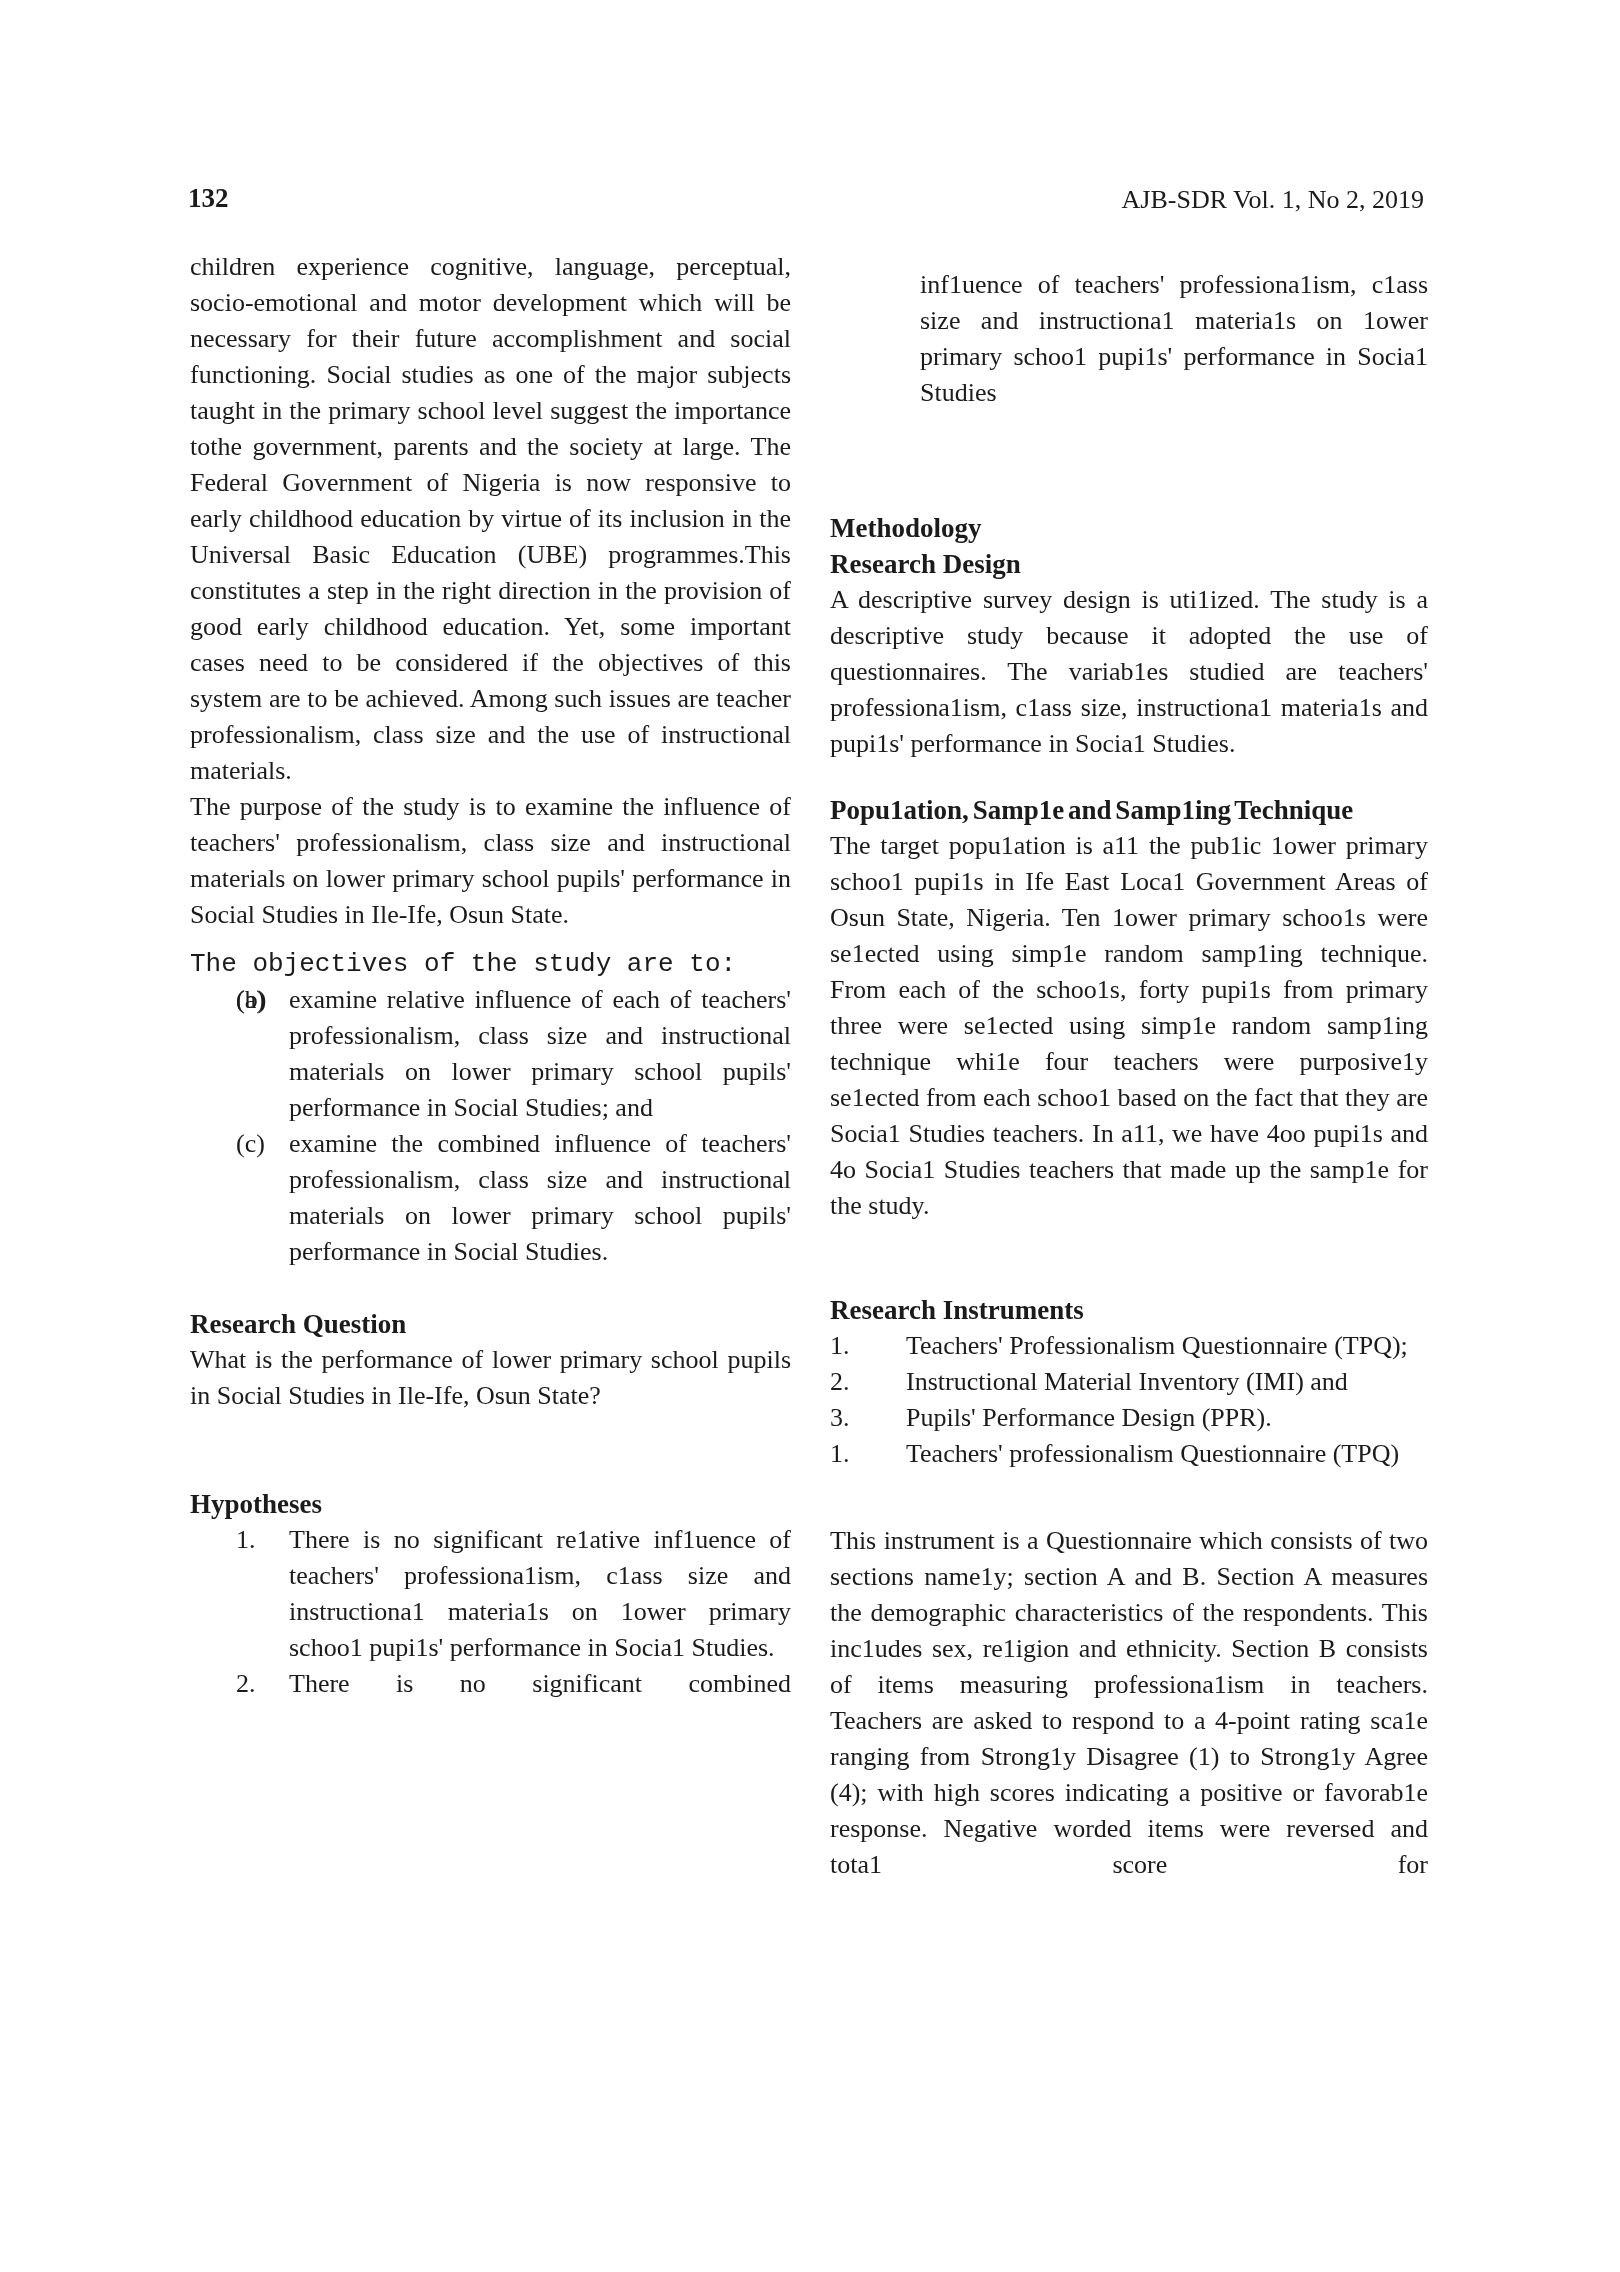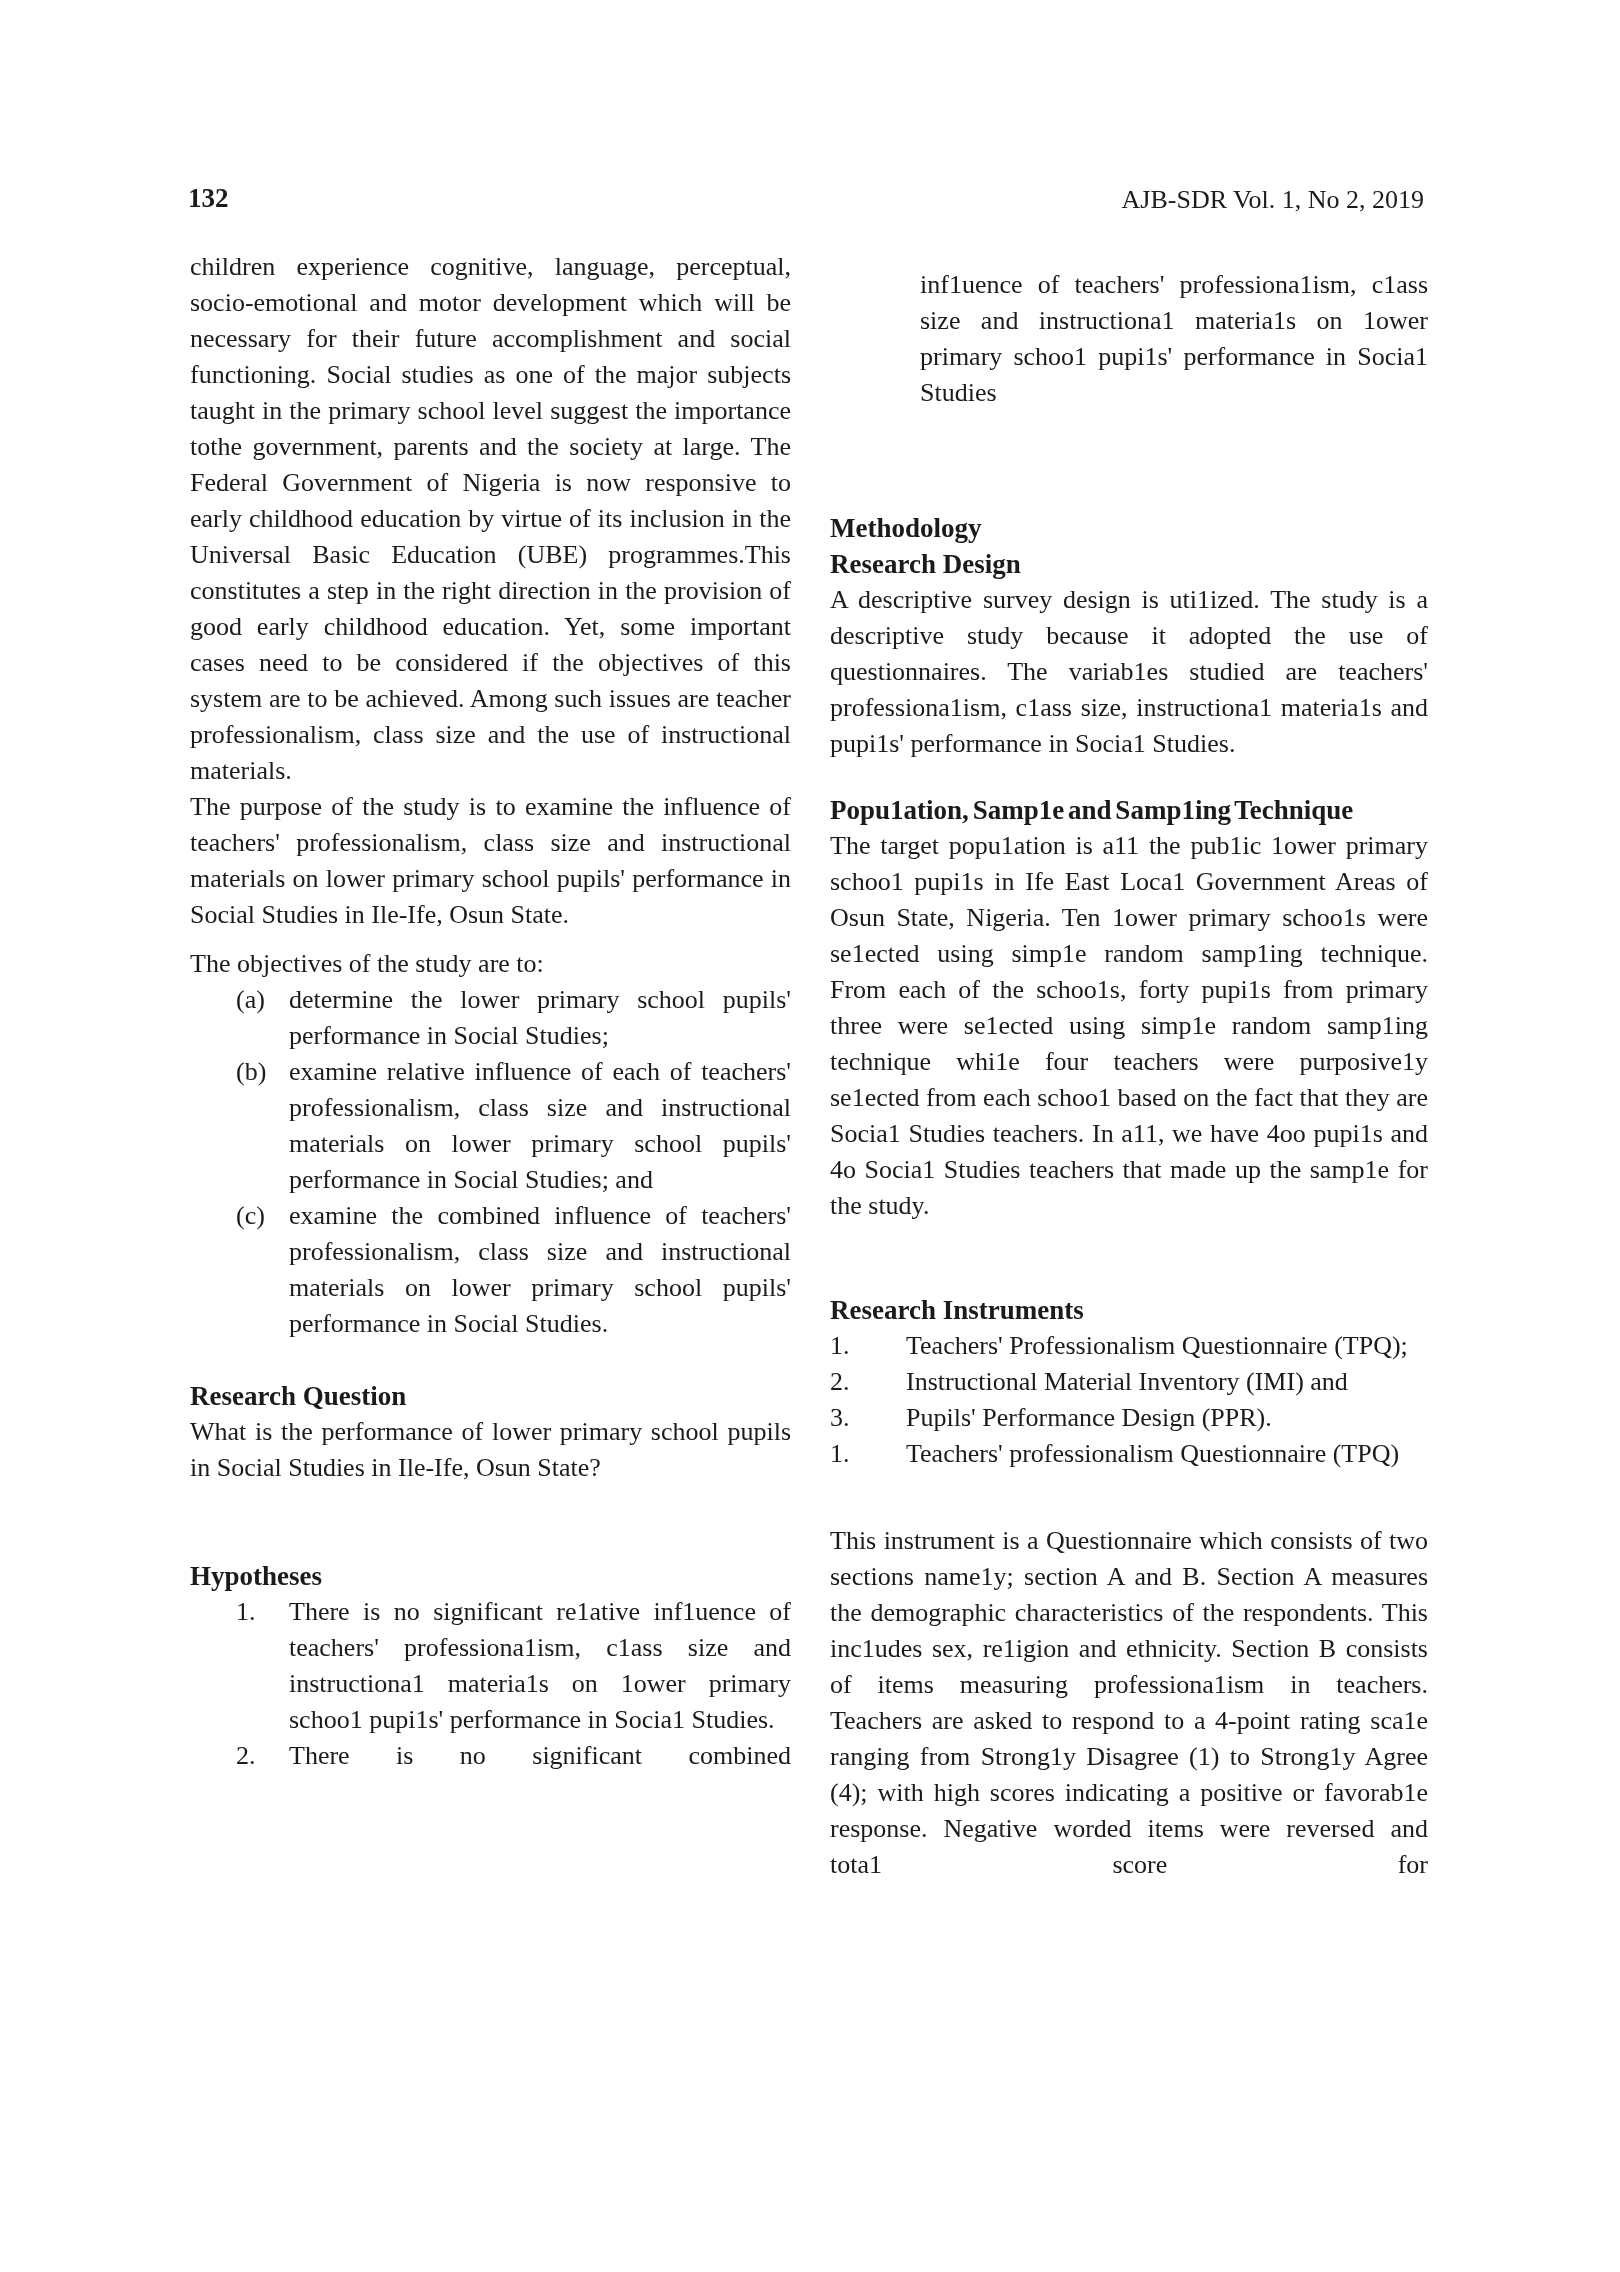--- a/index.html
+++ b/index.html
@@ -26,21 +26,21 @@
   }
   .col-left{left:190px;width:601px;}
   .col-right{left:830px;width:598px;margin-top:18px;}
   p{margin:0;padding:0;}
   h3{
     margin:0;padding:0;
     font-size:27px;line-height:36px;font-weight:bold;
     text-align:left;
   }
   .h-purpose{margin:23px 0 13.3px;}
-  .objectives-intro{margin-top:13.3px;}
+  .objectives-intro{margin-top:13.3px;font-family:Liberation Mono, monospace;}
   .h-rq{margin-top:36px;}
   .h-hyp{margin-top:72px;}
   ul{list-style:none;margin:0;padding:0;}
   .marked-item{position:relative;padding-left:99px;}
   .marked-item .marker{position:absolute;left:46px;top:0;}
   .num-item{position:relative;padding-left:76px;}
   .num-item .marker{position:absolute;left:0;top:0;}
   .cont-block{padding-left:90px;}
   .h-meth{margin-top:99px;}
   .h-pop{margin-top:30px;word-spacing:-2.9px;}
@@ -56,21 +56,20 @@
 
 <div class="col col-left">
   <p>children experience cognitive, language, perceptual, socio-emotional and motor development which will be necessary for their future accomplishment and social functioning. Social studies as one of the major subjects taught in the primary school level suggest the importance tothe government, parents and the society at large. The Federal Government of Nigeria is now responsive to early childhood education by virtue of its inclusion in the Universal Basic Education (UBE) programmes.This constitutes a step in the right direction in the provision of good early childhood education. Yet, some important cases need to be considered if the objectives of this system are to be achieved. Among such issues are teacher professionalism, class size and the use of instructional materials.</p>
 
   <p>The purpose of the study is to examine the influence of teachers' professionalism, class size and instructional materials on lower primary school pupils' performance in Social Studies in Ile-Ife, Osun State.</p>
 
   <p class="objectives-intro">The objectives of the study are to:</p>
   <ul>
     <li class="marked-item">
       <span class="marker">(a)</span>
-      <span>determine the lower primary school pupils' performance in Social Studies;</span>
     </li>
     <li class="marked-item">
       <span class="marker">(b)</span>
       <span>examine relative influence of each of teachers' professionalism, class size and instructional materials on lower primary school pupils' performance in Social Studies; and</span>
     </li>
     <li class="marked-item">
       <span class="marker">(c)</span>
       <span>examine the combined influence of teachers' professionalism, class size and instructional materials on lower primary school pupils' performance in Social Studies.</span>
     </li>
   </ul>

